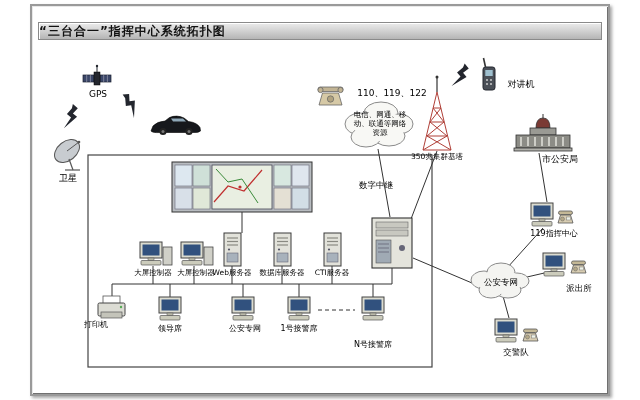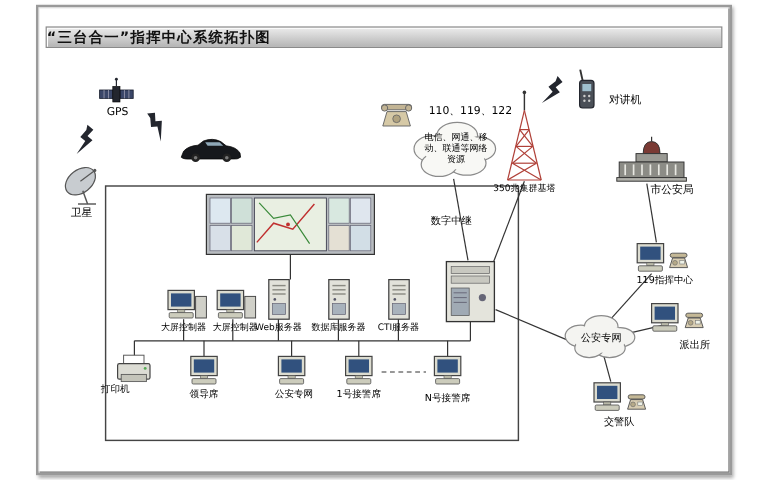--- a/index.html
+++ b/index.html
@@ -247,13 +247,13 @@
 <div class="lbl" style="left:492px;top:347px;width:48px;font-size:8.5px">交警队</div>
 <div class="lbl" style="left:126px;top:268px;width:54px;font-size:7.5px">大屏控制器</div>
 <div class="lbl" style="left:170px;top:268px;width:52px;font-size:7.5px">大屏控制器</div>
 <div class="lbl" style="left:207px;top:268px;width:50px;font-size:7.5px">Web服务器</div>
 <div class="lbl" style="left:252px;top:268px;width:60px;font-size:7.5px">数据库服务器</div>
 <div class="lbl" style="left:306px;top:268px;width:52px;font-size:7.5px">CTI服务器</div>
 <div class="lbl" style="left:78px;top:320px;width:36px;font-size:8px">打印机</div>
 <div class="lbl" style="left:146px;top:324px;width:48px;font-size:8px">领导席</div>
 <div class="lbl" style="left:217px;top:324px;width:56px;font-size:8px">公安专网</div>
 <div class="lbl" style="left:270px;top:324px;width:58px;font-size:8px">1号接警席</div>
-<div class="lbl" style="left:344px;top:327px;width:58px;font-size:8px">N号接警席</div>
+<div class="lbl" style="left:344px;top:340px;width:58px;font-size:8px">N号接警席</div>
 
 </body></html>

